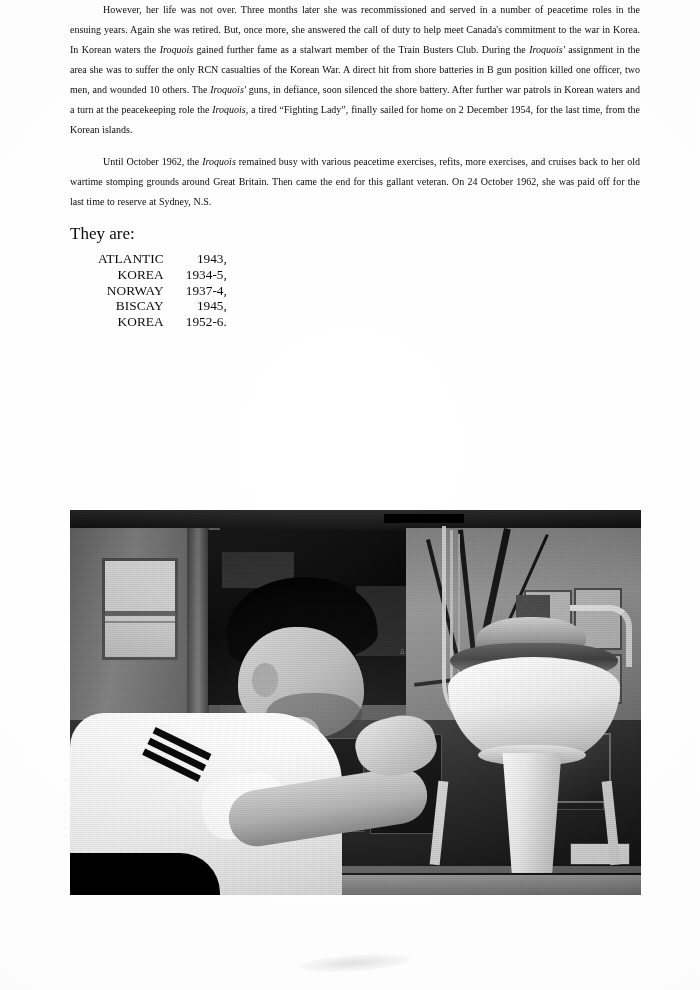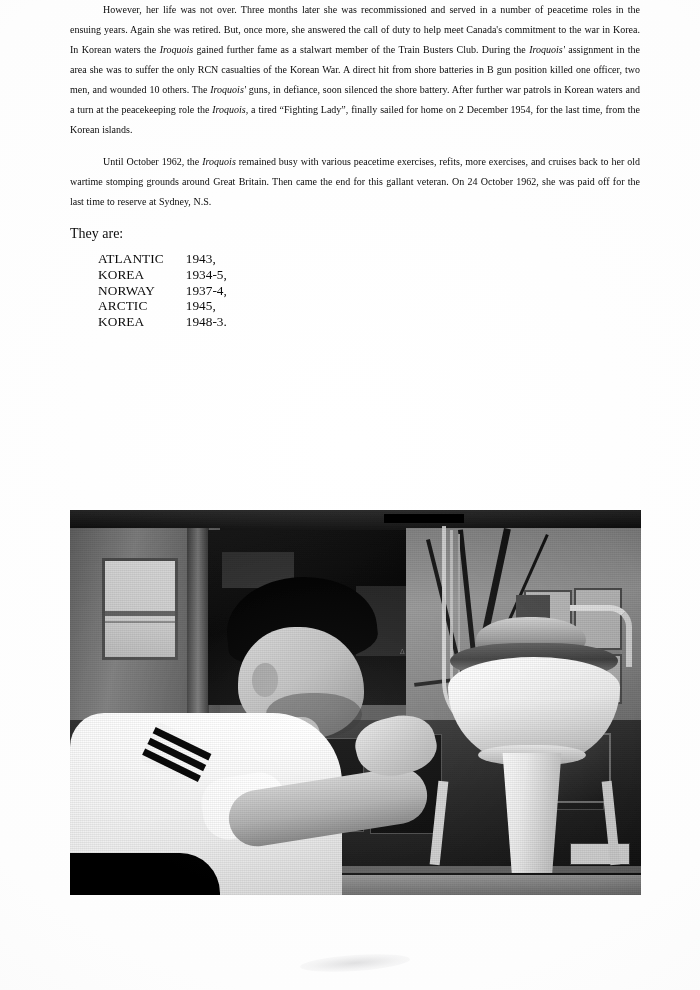--- a/index.html
+++ b/index.html
@@ -46,30 +46,31 @@
   .first-para {
     margin-top: 53px;
   }
 
   em.ship {
     font-style: italic;
   }
 
   .they-are {
     margin: 14px 0 0 0;
-    font-size: 14px;
+    font-size: 17px;
     line-height: 16.4px;
     text-indent: 0;
   }
 
   table.honours {
     margin: 9px 0 16px 28px;
     border-collapse: collapse;
     font-size: 13.3px;
     line-height: 15.6px;
+    text-align: right;
   }
   table.honours td {
     padding: 0;
     vertical-align: top;
     white-space: nowrap;
   }
   table.honours td.name {
     padding-right: 22px;
     letter-spacing: 0.1px;
   }
@@ -450,26 +451,26 @@
           </tr>
           <tr>
             <td class="name">KOREA</td>
             <td class="years">1934-5,</td>
           </tr>
           <tr>
             <td class="name">NORWAY</td>
             <td class="years">1937-4,</td>
           </tr>
           <tr>
-            <td class="name">ARCTIC</td>
+            <td class="name">BISCAY</td>
             <td class="years">1945,</td>
           </tr>
           <tr>
             <td class="name">KOREA</td>
-            <td class="years">1948-3.</td>
+            <td class="years">1952-6.</td>
           </tr>
         </tbody>
     </table>
 
   </div>
 
   <div class="photo-wrap">
     <div class="photo">
 
       <div class="deckhead"></div>

